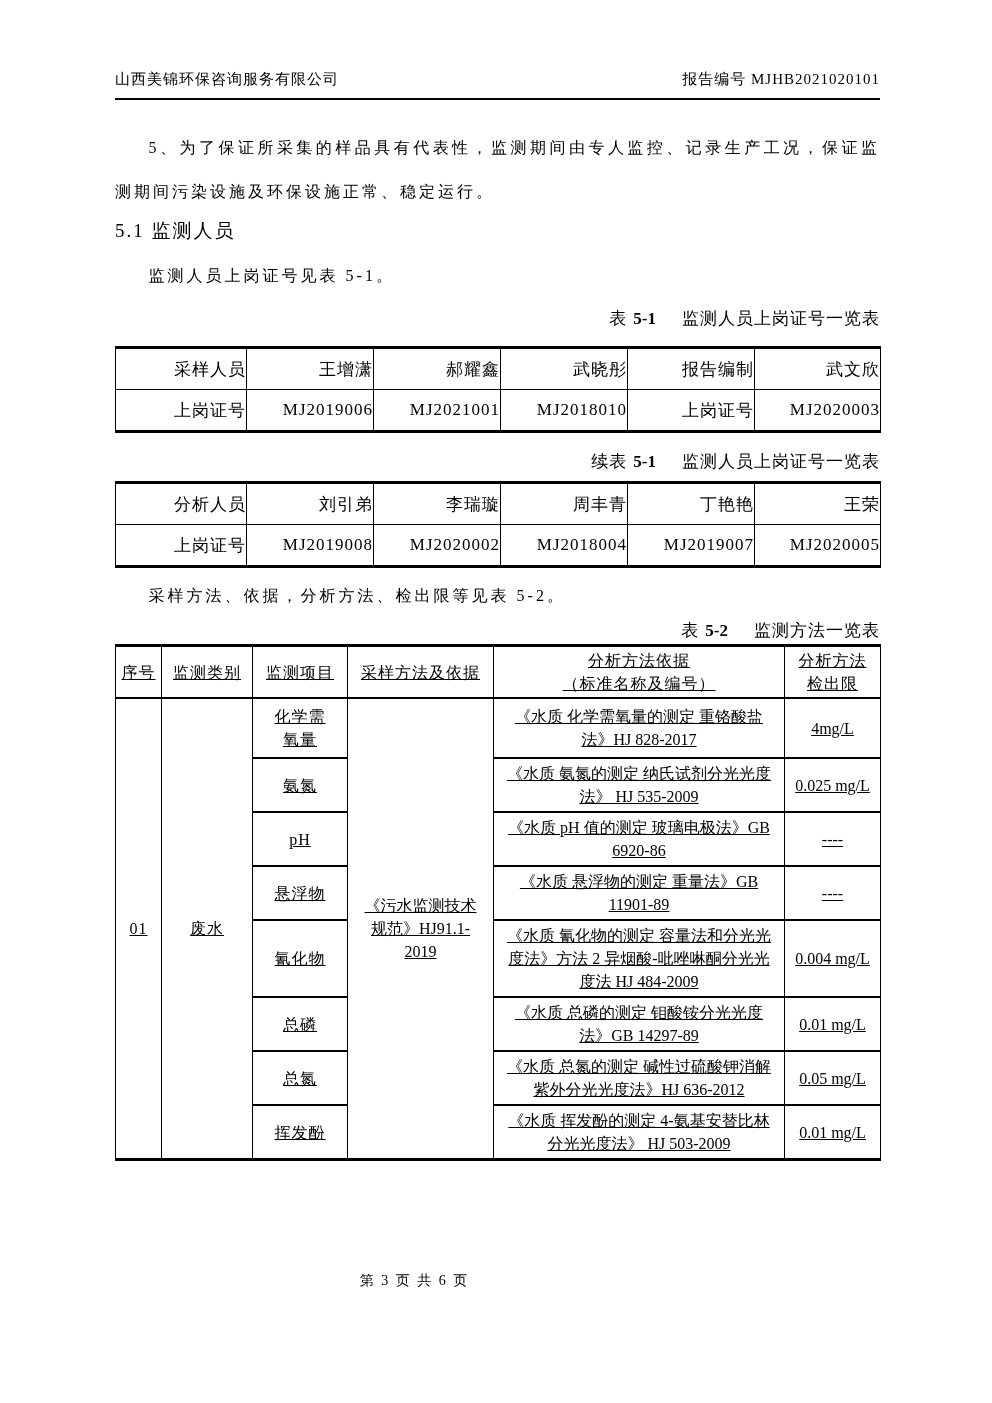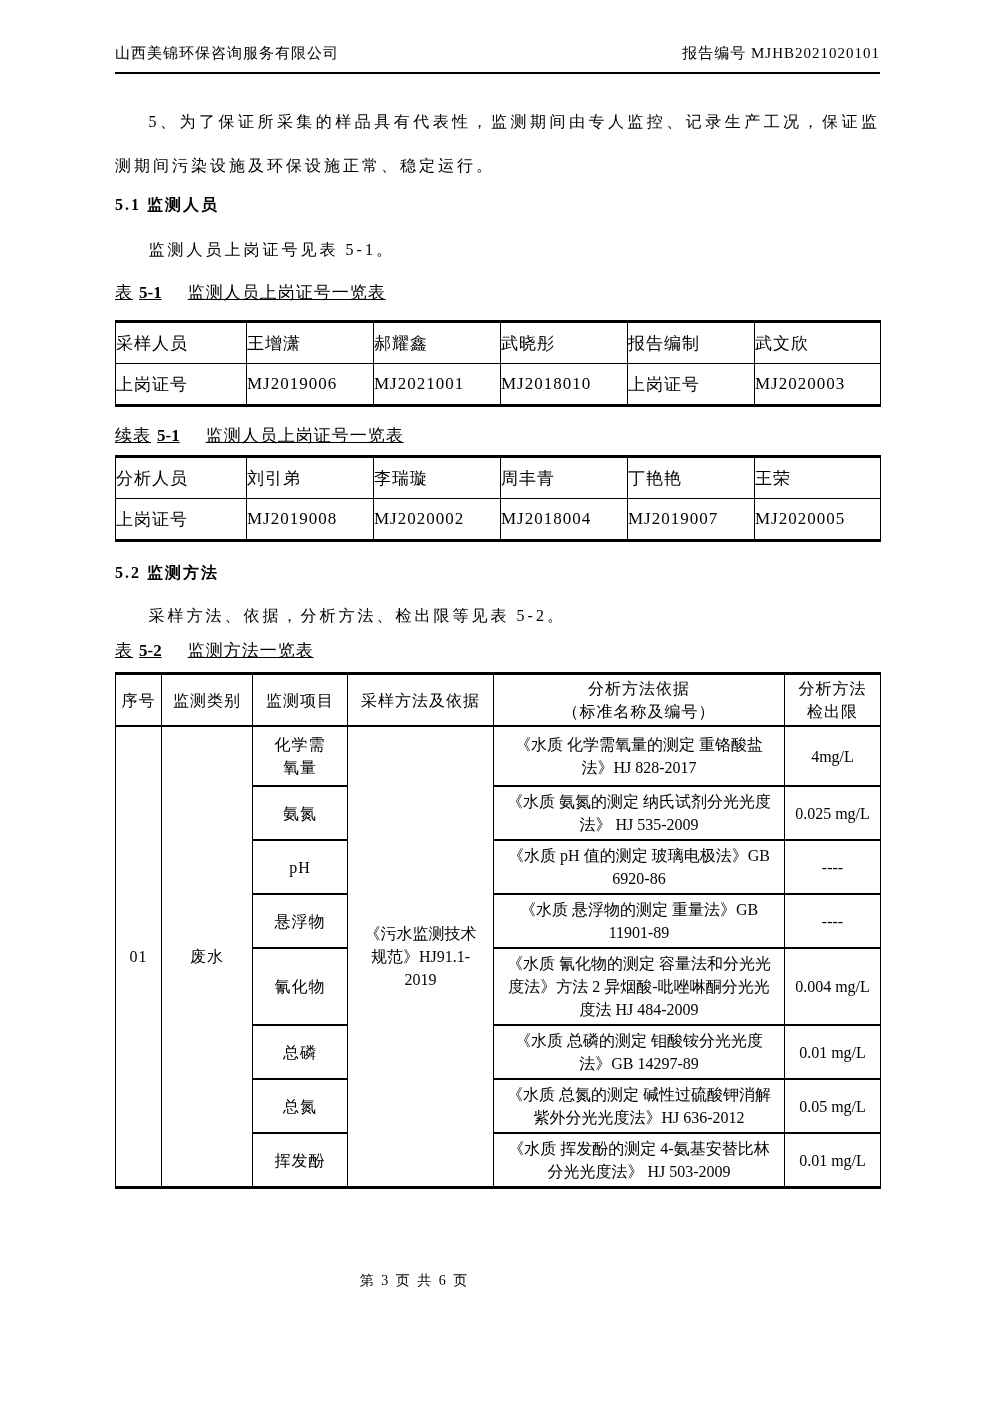--- a/index.html
+++ b/index.html
@@ -8,65 +8,65 @@
     width: 992px; height: 1403px;
     font-family: "Liberation Serif", "DejaVu Serif", serif;
     color: #000; overflow: hidden; position: relative;
   }
   .page { position: relative; width: 992px; height: 1403px; background: #fff; }
   .content { margin: 0 112px 0 115px; }
 
   
   .doc-header {
     display: flex; justify-content: space-between; align-items: flex-end;
-    padding-top: 44px; padding-bottom: 9px;
+    padding-top: 70px; padding-bottom: 9px;
     border-bottom: 2px solid #000;
     font-size: 15px; letter-spacing: 1px;
   }
 
   
   .body-para {
     font-size: 16px; line-height: 44px; letter-spacing: 3px;
     text-align: justify; text-indent: 2.1em;
   }
   .p5 { margin-top: 26px; }
   .p6 { margin-top: 0; }
 
   h2.sec {
-    font-size: 16px; line-height: 30px; font-weight: bold;
+    font-size: 19px; line-height: 30px; font-weight: normal;
     letter-spacing: 2px;
   }
   .h51 { margin-top: 2px; }
   .h52 { margin-top: 16px; }
   .intro51 { margin-top: 8px; }
   .intro52 { margin-top: 6px; }
 
   
   .caption {
-    text-align: left; font-size: 17px; line-height: 26px; letter-spacing: 1px; text-decoration: underline;
+    text-align: right; font-size: 17px; line-height: 26px; letter-spacing: 1px;
   }
   .cap1 { margin-top: 8px; }
   .cap1c { margin-top: 16px; }
   .cap2 { margin-top: 0; }
   .cap-num { font-weight: bold; margin: 0 26px 0 6px; letter-spacing: 0; }
 
   
   table { border-collapse: collapse; width: 765px; table-layout: fixed; }
 
   
   .t1 { margin-top: 14px; border-top: 3px solid #000; border-bottom: 3px solid #000; }
   .t1.cont { margin-top: 6px; }
   .t1 td {
     border: 1px solid #000; height: 42px;
-    text-align: left; vertical-align: middle;
+    text-align: right; vertical-align: middle;
     font-size: 17px; letter-spacing: 1px;
   }
 
   
-  .t2 { margin-top: 8px; border-top: 3px solid #000; border-bottom: 3px solid #000; }
+  .t2 { border-top: 3px solid #000; border-bottom: 3px solid #000; text-decoration: underline; }
   .t2 th, .t2 td {
     border: 2px solid #000; border-left-width: 1px; border-right-width: 1px;
     text-align: center; vertical-align: middle;
     font-size: 16px; font-weight: normal; line-height: 23px;
   }
   .t2 th { height: 52px; white-space: pre-line; padding: 2px 2px; letter-spacing: 1px; }
   .t2 .t2-item { padding: 6px 16px; letter-spacing: 1px; }
   .t2 .t2-method { padding: 3px 8px; }
   .t2 .t2-limit { padding: 2px 2px; white-space: nowrap; }
   .t2 .t2-sampling { padding: 2px 9px; }
@@ -153,21 +153,20 @@
           <td>上岗证号</td>
           <td>MJ2019008</td>
           <td>MJ2020002</td>
           <td>MJ2018004</td>
           <td>MJ2019007</td>
           <td>MJ2020005</td>
         </tr>
       </tbody>
     </table>
 
-    <h2 class="sec h52">5.2 监测方法</h2>
     <p class="body-para intro52">采样方法、依据，分析方法、检出限等见表 5-2。</p>
 
     <div class="caption cap2">
       <span>表</span><span class="cap-num">5-2</span><span>监测方法一览表</span>
     </div>
 
     <table class="t2">
       <colgroup>
         <col style="width:46px">
           <col style="width:91px">

